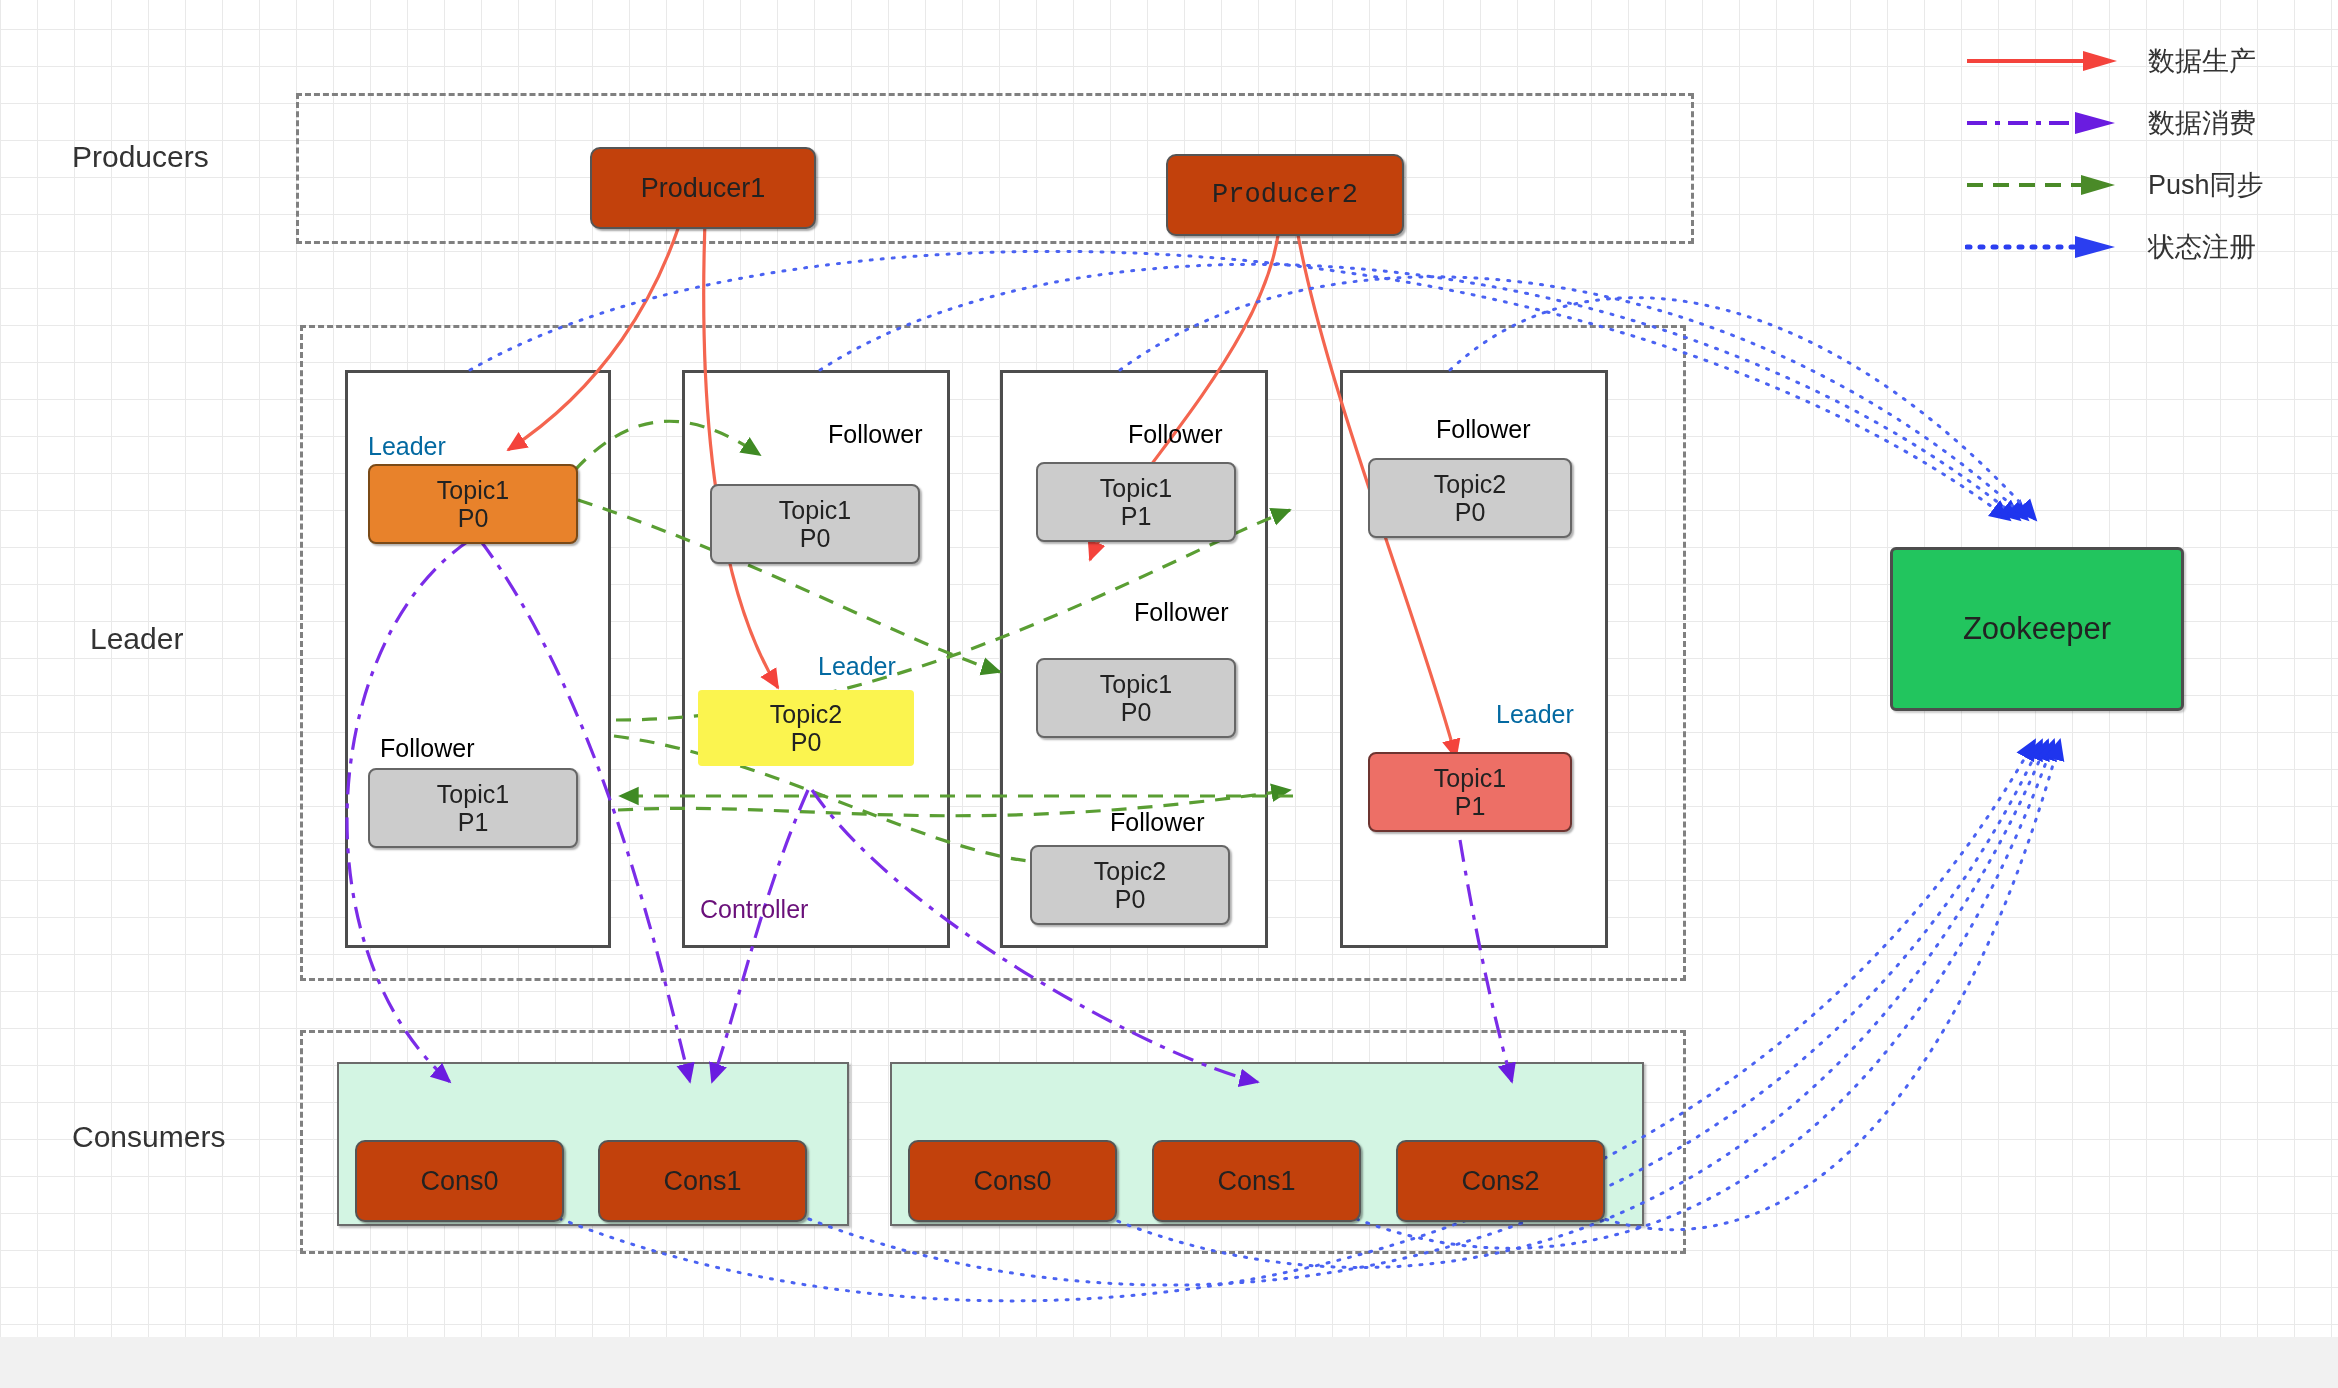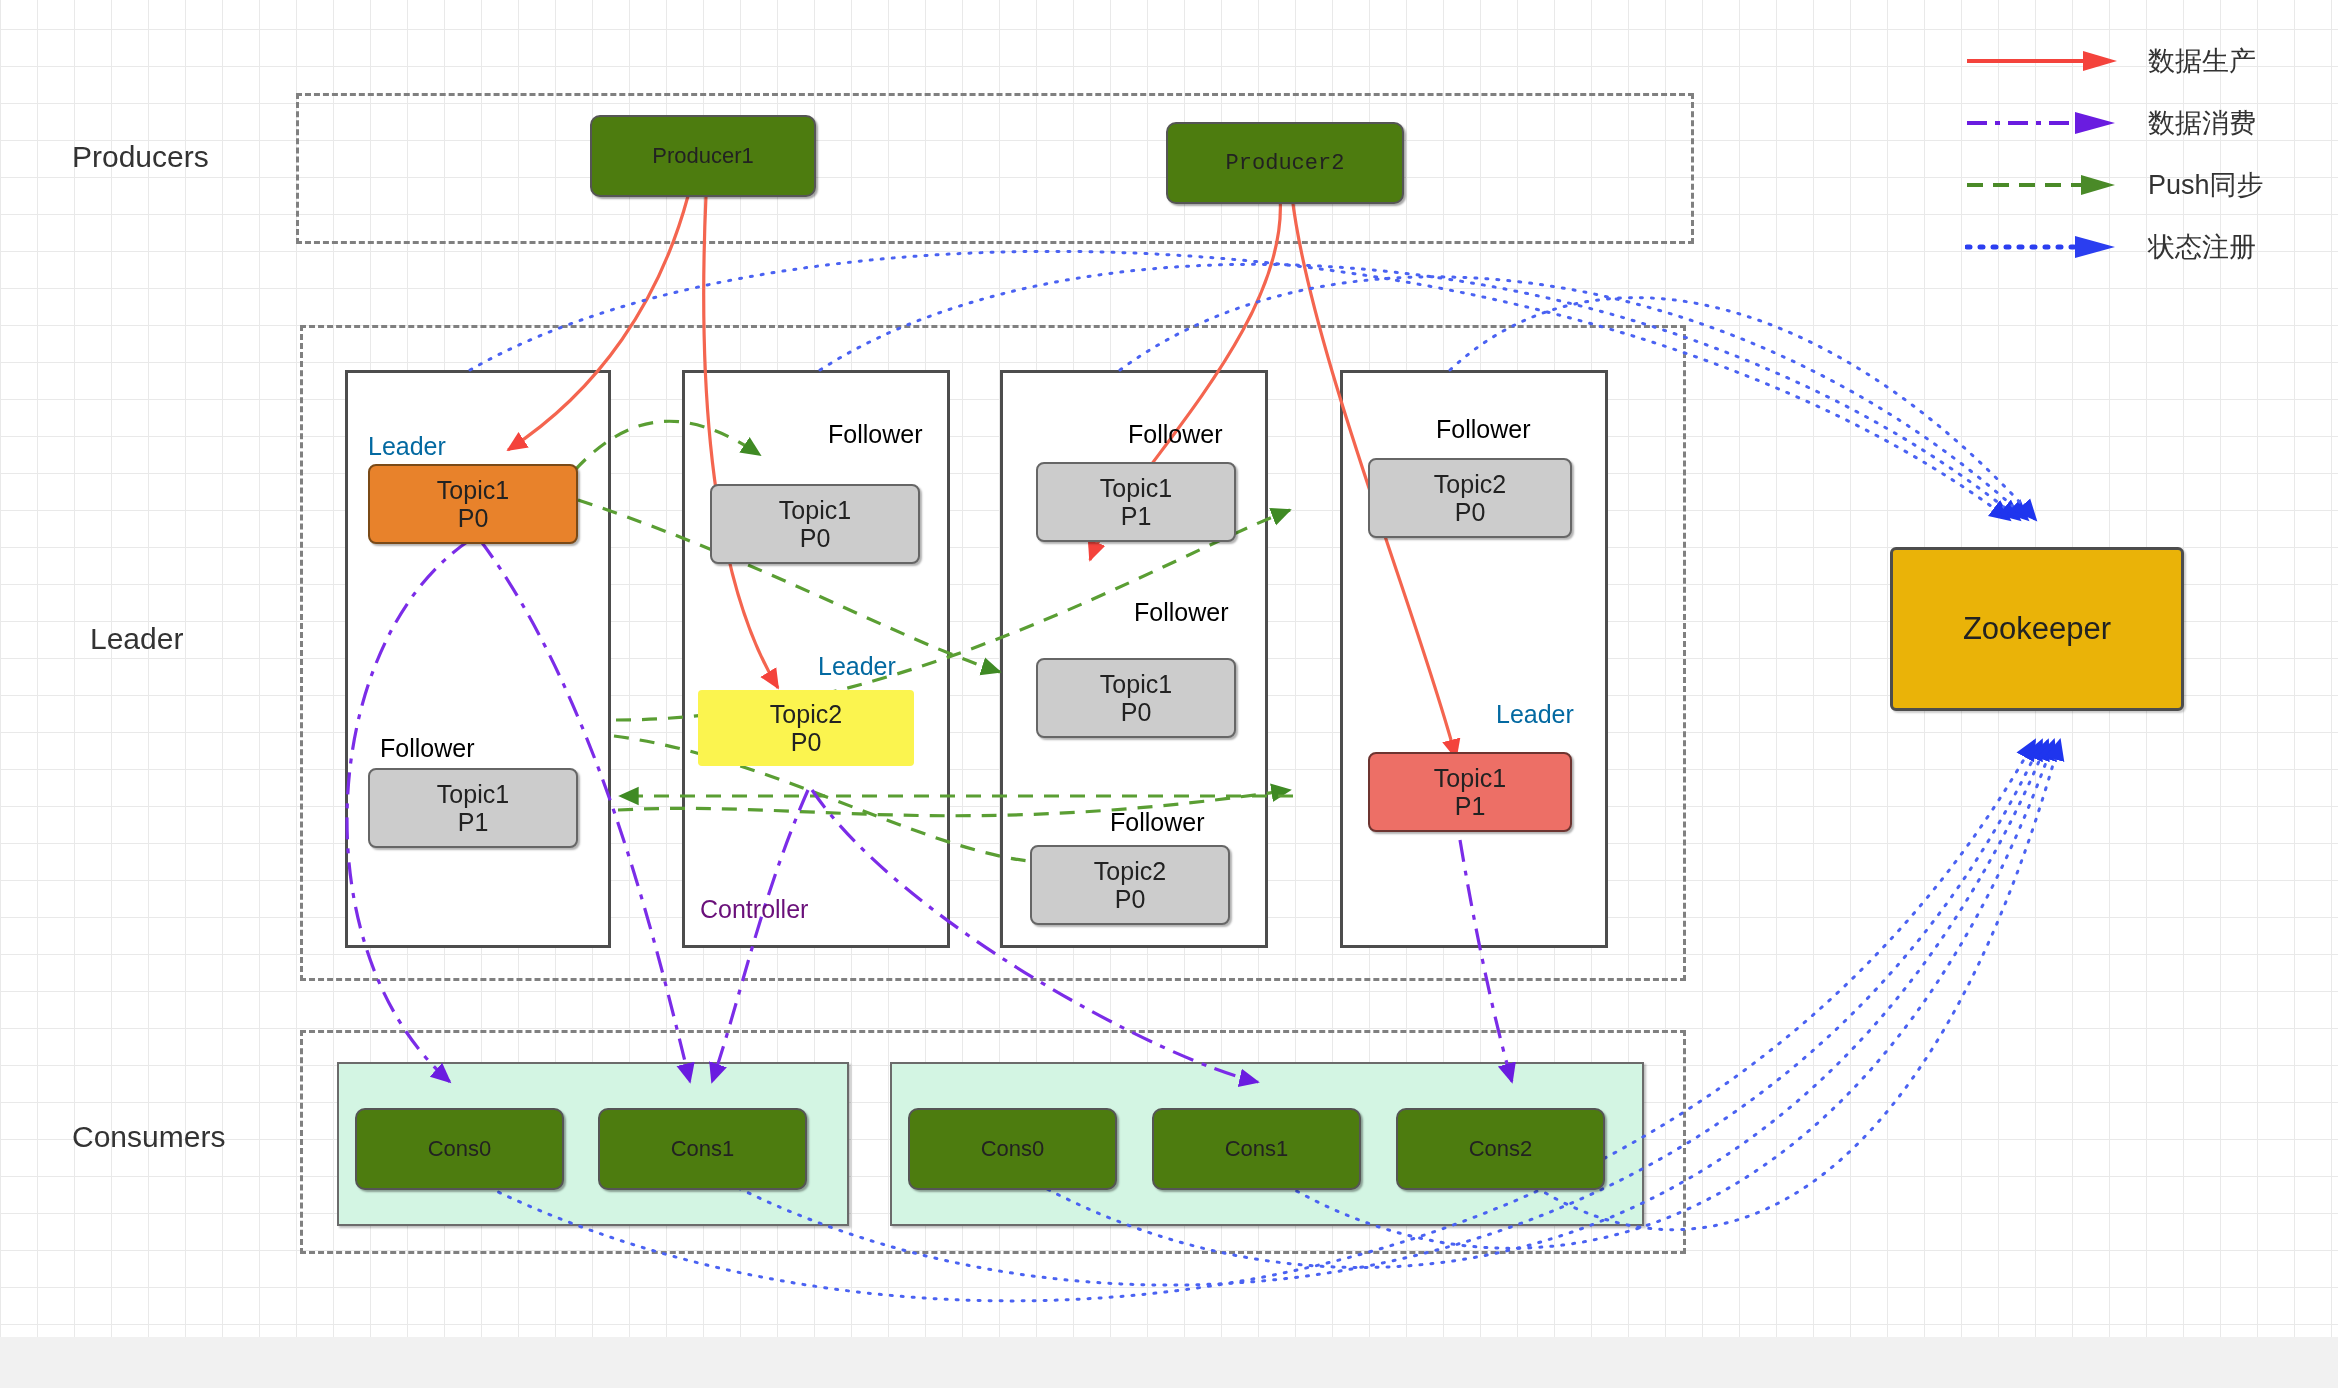--- a/index.html
+++ b/index.html
@@ -35,26 +35,26 @@
   }
   
   .dashgroup{
     position:absolute;z-index:5;
     border:3px dashed #808080;
     background:transparent;
   }
   
   .nodebox{
     position:absolute;z-index:25;
-    background:#4d7c0f;
+    background:#c2410c;
     border:2px solid #555555;
     border-radius:10px;
     box-shadow:2px 2px 2px rgba(0,0,0,.35);
     display:flex;align-items:center;justify-content:center;
-    font-size:22px;color:#222222;
+    font-size:27px;color:#222222;margin-top:32px;
   }
   
   .broker{
     position:absolute;z-index:10;
     background:#ffffff;
     border:3px solid #4d4d4d;
   }
   
   .part{
     position:absolute;z-index:26;
@@ -75,21 +75,21 @@
   .role-controller{color:#6a107a;}
   
   .cgroup{
     position:absolute;z-index:12;
     background:#d3f5e3;border:2px solid #6b6b6b;
     box-shadow:2px 2px 2px rgba(0,0,0,.25);
   }
   
   #zookeeper{
     position:absolute;z-index:25;
-    background:#eab308;border:3px solid #4d4d4d;border-radius:6px;
+    background:#22c55e;border:3px solid #4d4d4d;border-radius:6px;
     display:flex;align-items:center;justify-content:center;
     font-size:31px;color:#222222;
     box-shadow:2px 2px 2px rgba(0,0,0,.2);
   }
   
   #legend{position:absolute;z-index:40;left:1965px;top:30px;width:360px;}
   .legrow{position:relative;height:62px;}
   .legrow .lbl{
     position:absolute;left:175px;top:50%;transform:translateY(-50%);
     font-size:27px;color:#333333;white-space:nowrap;margin-left:8px;

